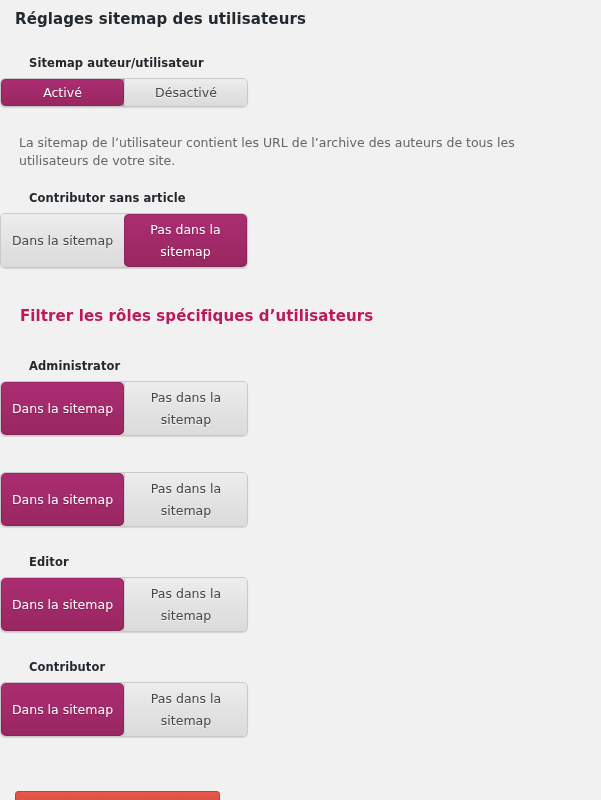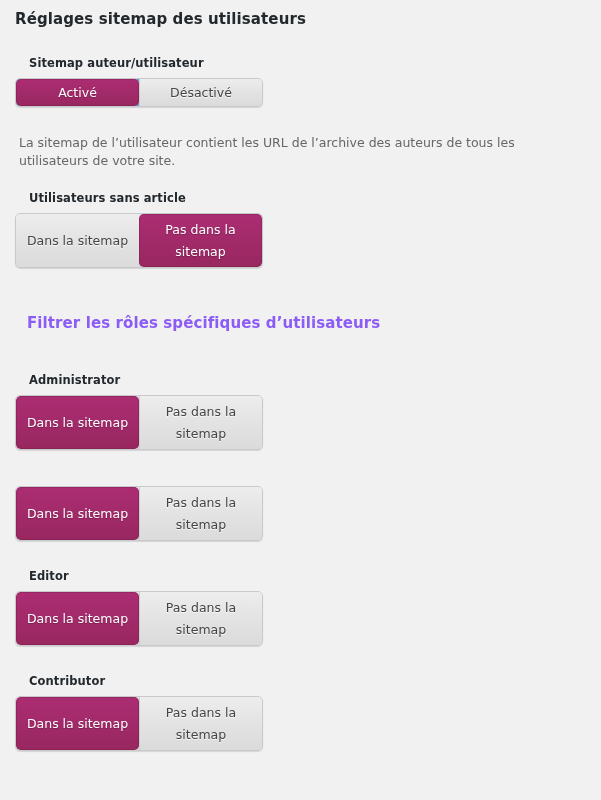--- a/index.html
+++ b/index.html
@@ -31,22 +31,22 @@
     color: #23282d;
     margin: 0;
     padding: 9px 0 0 15px;
     line-height: 20px;
     letter-spacing: 0.1px;
   }
 
   .section-title {
     font-size: 15px;
     font-weight: bold;
-    color: #8b5cf6;
-    margin: 12px;
+    color: #be185d;
+    margin: 5px;
     padding: 0 0 0 15px;
     line-height: 20px;
     letter-spacing: 0.1px;
   }
 
   .field-label {
     font-size: 11.5px;
     font-weight: bold;
     color: #23282d;
     padding-left: 29px;
@@ -59,21 +59,20 @@
     color: #666;
     padding: 0 18px 0 19px;
     line-height: 18px;
     max-width: 560px;
     margin-top: 16px;
   }
 
   
   .toggle-set {
     display: flex;
-    margin-left: 15px;
     border-radius: 5px;
     background: linear-gradient(180deg, #e6e6e6 0%, #dcdcdc 45%, #d4d4d4 100%);
     border: 1px solid #c9c9c9;
     box-shadow: 0 1px 1px rgba(0,0,0,0.12);
     box-sizing: border-box;
     overflow: hidden;
     width: 248px;
   }
 
   .toggle-btn {
@@ -171,21 +170,21 @@
     </div>
   </div>
 
   <div class="sp-after-set"></div>
 
   <div class="help-text">La sitemap de l’utilisateur contient les URL de l’archive des auteurs de tous les utilisateurs de votre site.</div>
 
   <div class="sp-after-help"></div>
 
   
-  <div class="field-label">Utilisateurs sans article</div>
+  <div class="field-label">Contributor sans article</div>
 
   <div class="sp-lbl-gap"></div>
 
   <div class="toggle-set h-two">
     <div class="toggle-btn">
       <span class="lbl">Dans la sitemap</span>
     </div>
     <div class="toggle-btn active">
       <span class="lbl">Pas dans la sitemap</span>
     </div>

